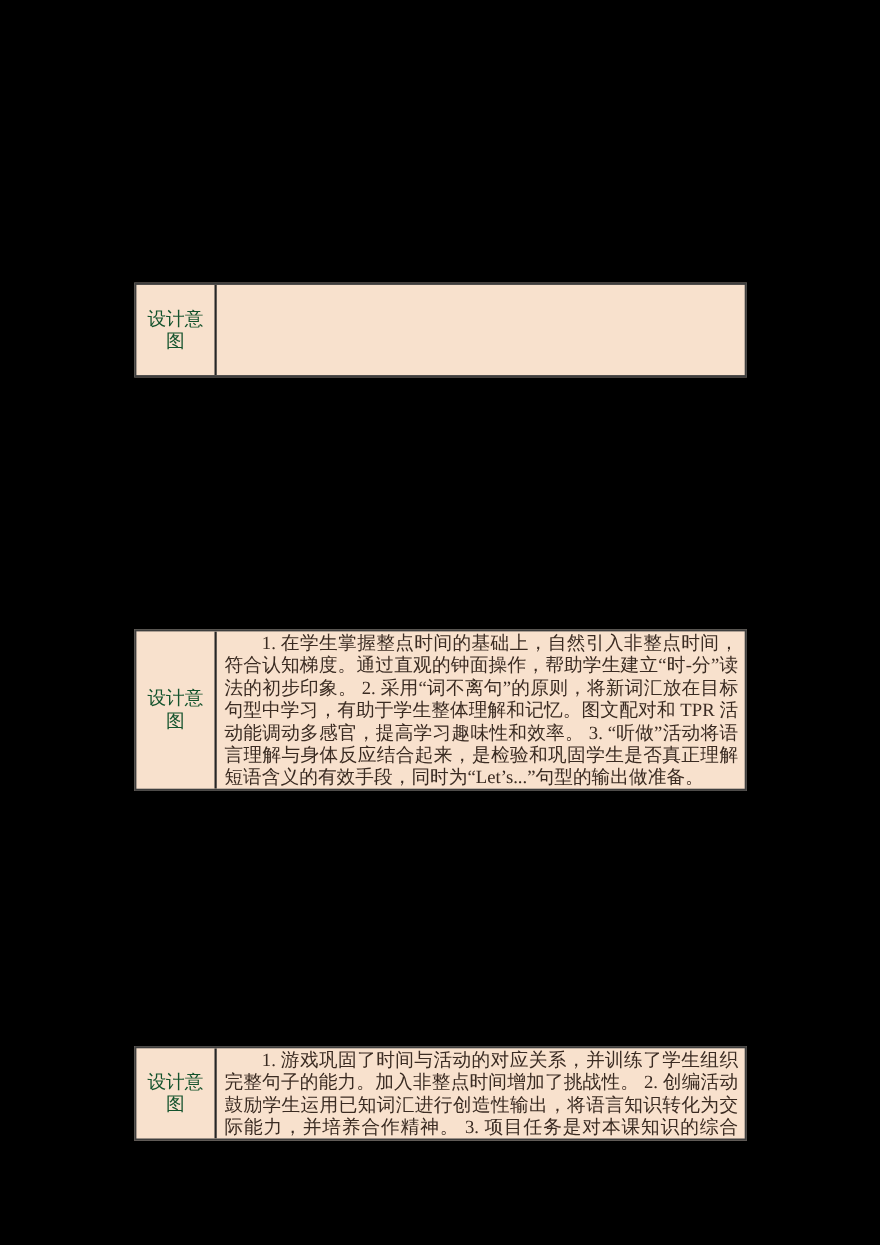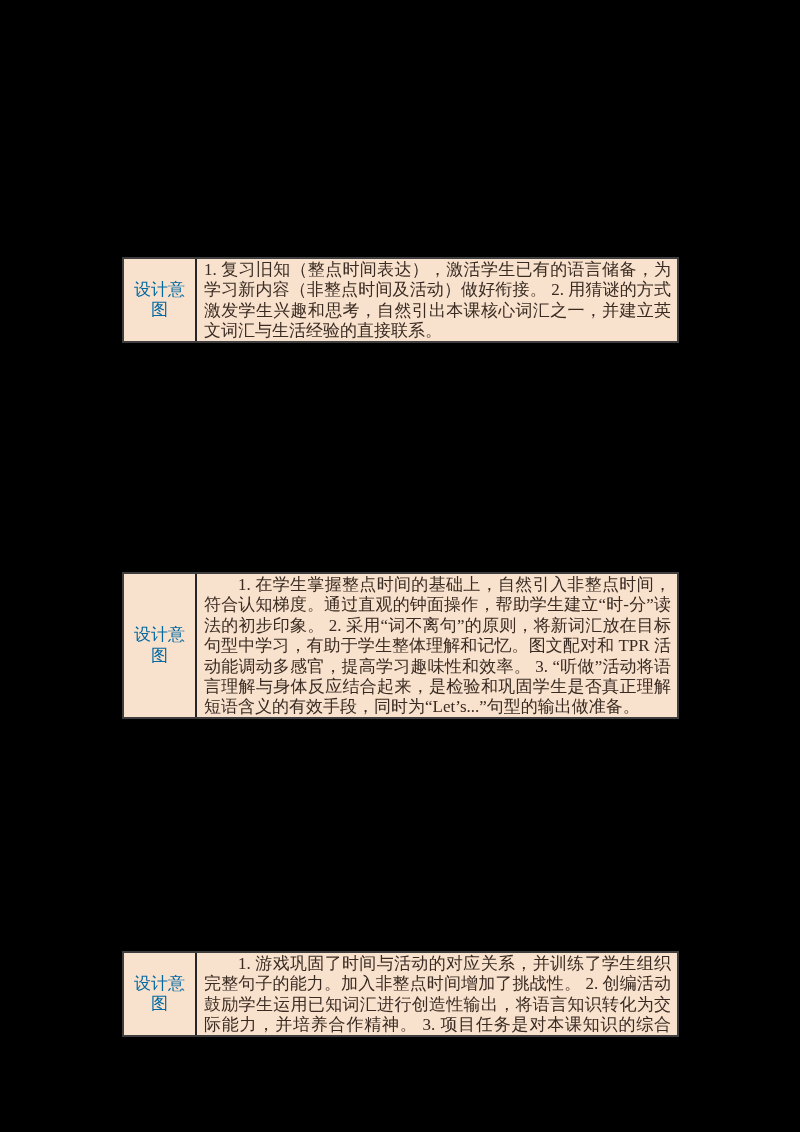--- a/index.html
+++ b/index.html
@@ -35,21 +35,21 @@
     display: flex;
     align-items: center;
     justify-content: center;
     overflow: hidden;
   }
   .label-cell .label-text {
     width: 58px;
     text-align: center;
     font-size: 17px;
     line-height: 20.4px;
-    color: #0369a1;
+    color: #14532d;
   }
   .body-cell {
     flex: 1 1 auto;
     box-sizing: border-box;
     padding: 1px 6px 0 7px;
     overflow: hidden;
   }
   .body-cell .body-text {
     font-size: 17px;
     line-height: 20.4px;
@@ -63,23 +63,20 @@
 </style>
 </head>
 <body>
 
 <div class="page">
 
   <div class="design-table b1">
     <div class="label-cell">
       <div class="label-text">设计意图</div>
     </div>
-    <div class="body-cell">
-      <p class="body-text">1. 复习旧知（整点时间表达），激活学生已有的语言储备，为学习新内容（非整点时间及活动）做好衔接。 2. 用猜谜的方式激发学生兴趣和思考，自然引出本课核心词汇之一，并建立英文词汇与生活经验的直接联系。</p>
-    </div>
   </div>
 
   <div class="design-table b2">
     <div class="label-cell">
       <div class="label-text">设计意图</div>
     </div>
     <div class="body-cell">
       <p class="body-text">1. 在学生掌握整点时间的基础上，自然引入非整点时间，符合认知梯度。通过直观的钟面操作，帮助学生建立“时-分”读法的初步印象。 2. 采用“词不离句”的原则，将新词汇放在目标句型中学习，有助于学生整体理解和记忆。图文配对和 TPR 活动能调动多感官，提高学习趣味性和效率。 3. “听做”活动将语言理解与身体反应结合起来，是检验和巩固学生是否真正理解短语含义的有效手段，同时为“Let’s...”句型的输出做准备。</p>
     </div>
   </div>

